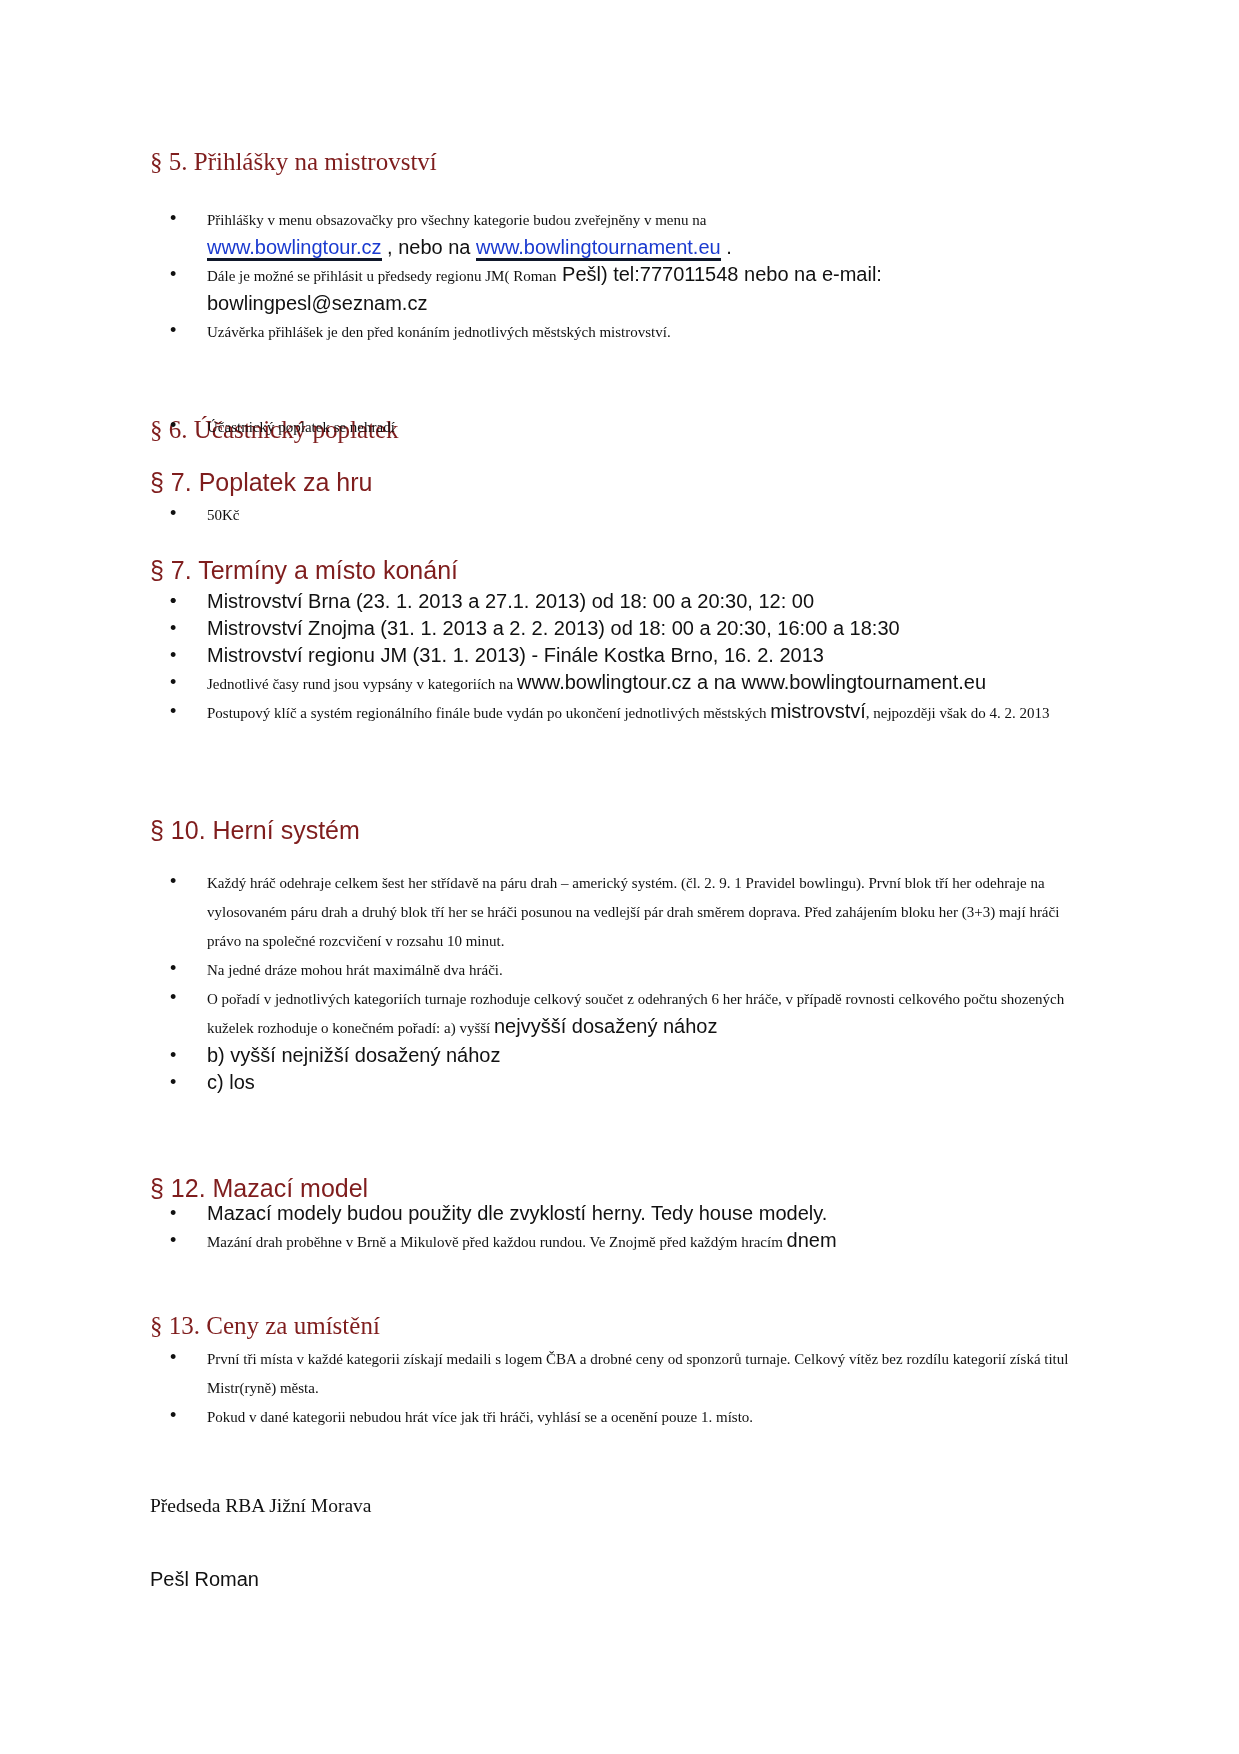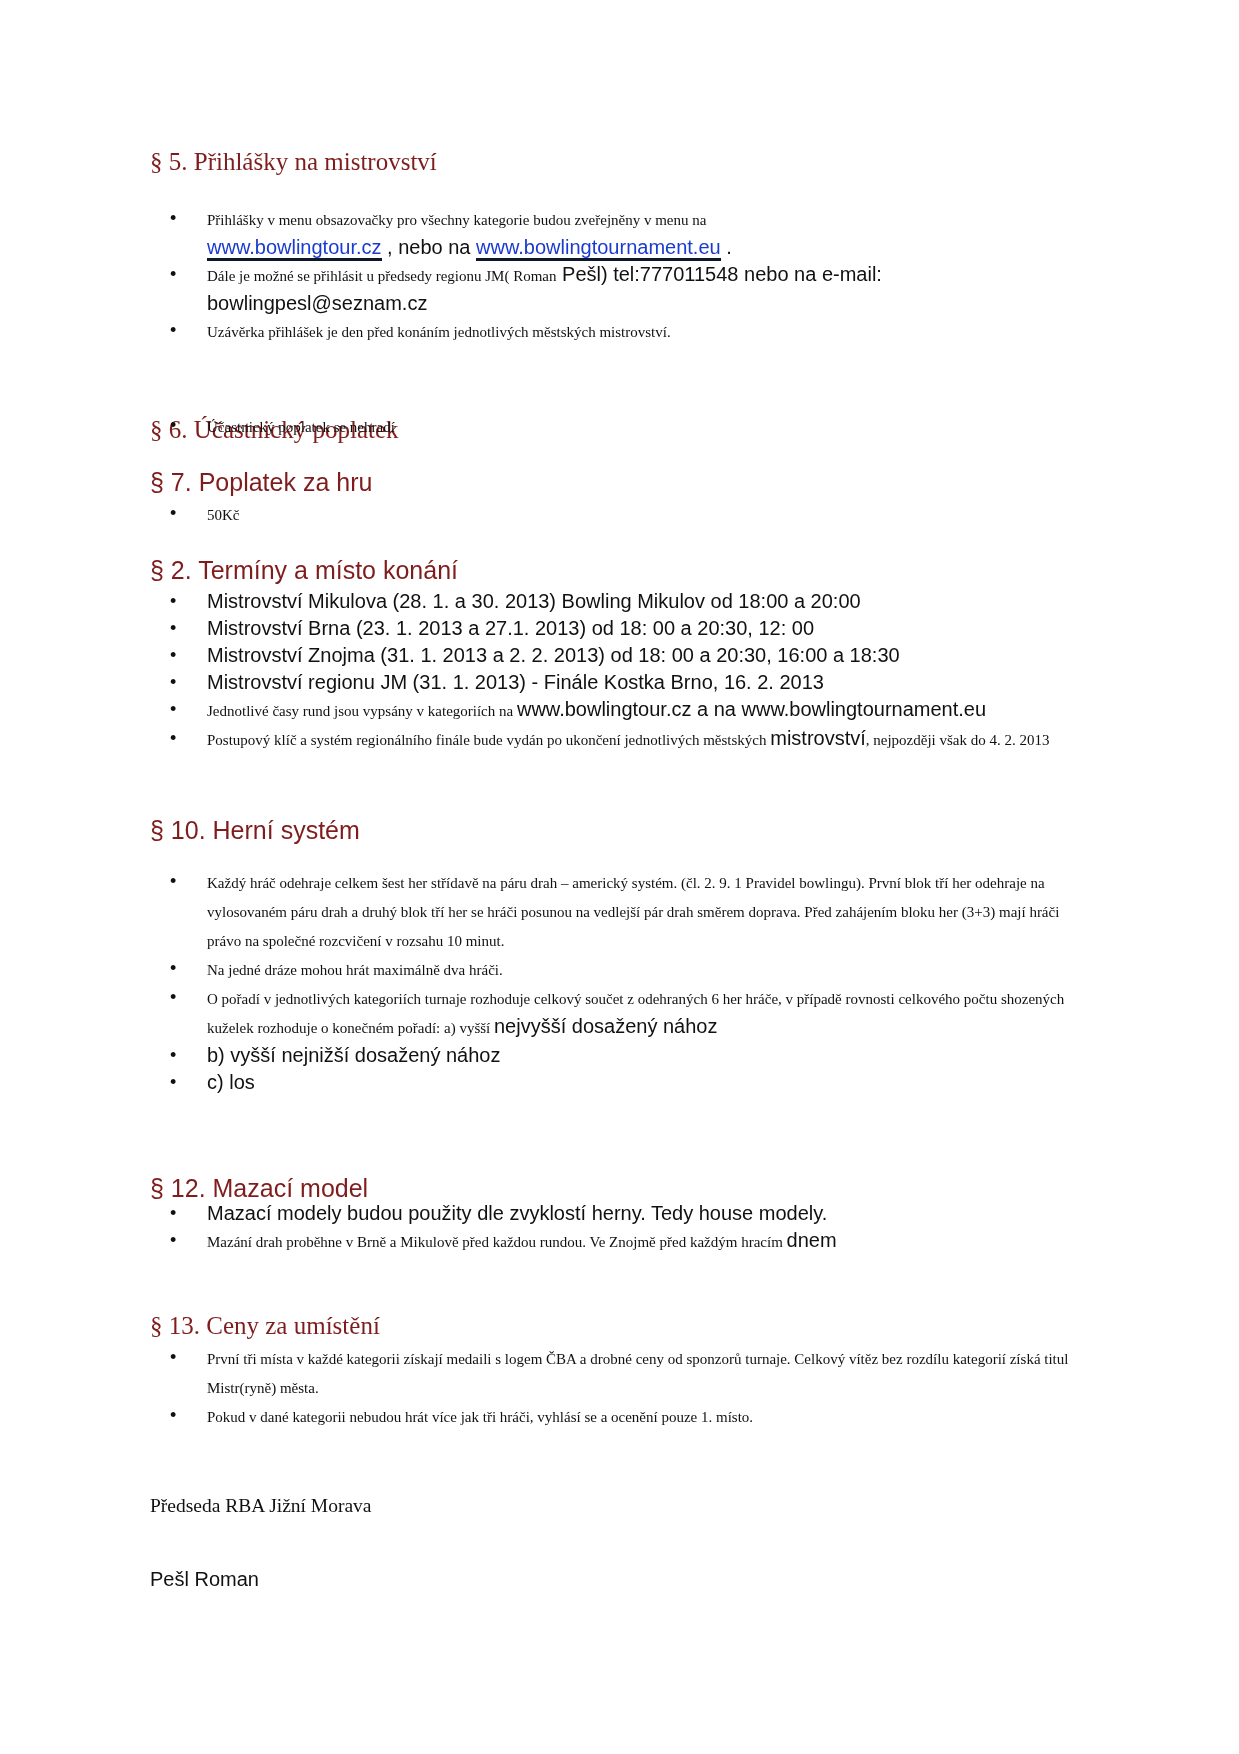--- a/index.html
+++ b/index.html
@@ -49,25 +49,24 @@
   </ul>
 
   <h2 class="sans" style="top:468px;">§ 7. Poplatek za hru</h2>
   <ul style="top:500px;">
     <li class="r">
       <span class="bullet">•</span>
       <span class="r">50Kč</span>
     </li>
   </ul>
 
-  <h2 class="sans" style="top:556px;">§ 2. Termíny a místo konání</h2>
+  <h2 class="sans" style="top:556px;">§ 7. Termíny a místo konání</h2>
   <ul style="top:588px;">
     <li>
       <span class="bullet">•</span>
-      <span class="s">Mistrovství Mikulova (28. 1. a 30. 2013) Bowling Mikulov od 18:00 a 20:00</span>
     </li>
     <li>
       <span class="bullet">•</span>
       <span class="s">Mistrovství Brna (23. 1. 2013 a 27.1. 2013) od 18: 00 a 20:30, 12: 00</span>
     </li>
     <li>
       <span class="bullet">•</span>
       <span class="s">Mistrovství Znojma (31. 1. 2013 a 2. 2. 2013) od 18: 00 a 20:30, 16:00 a 18:30</span>
     </li>
     <li>

